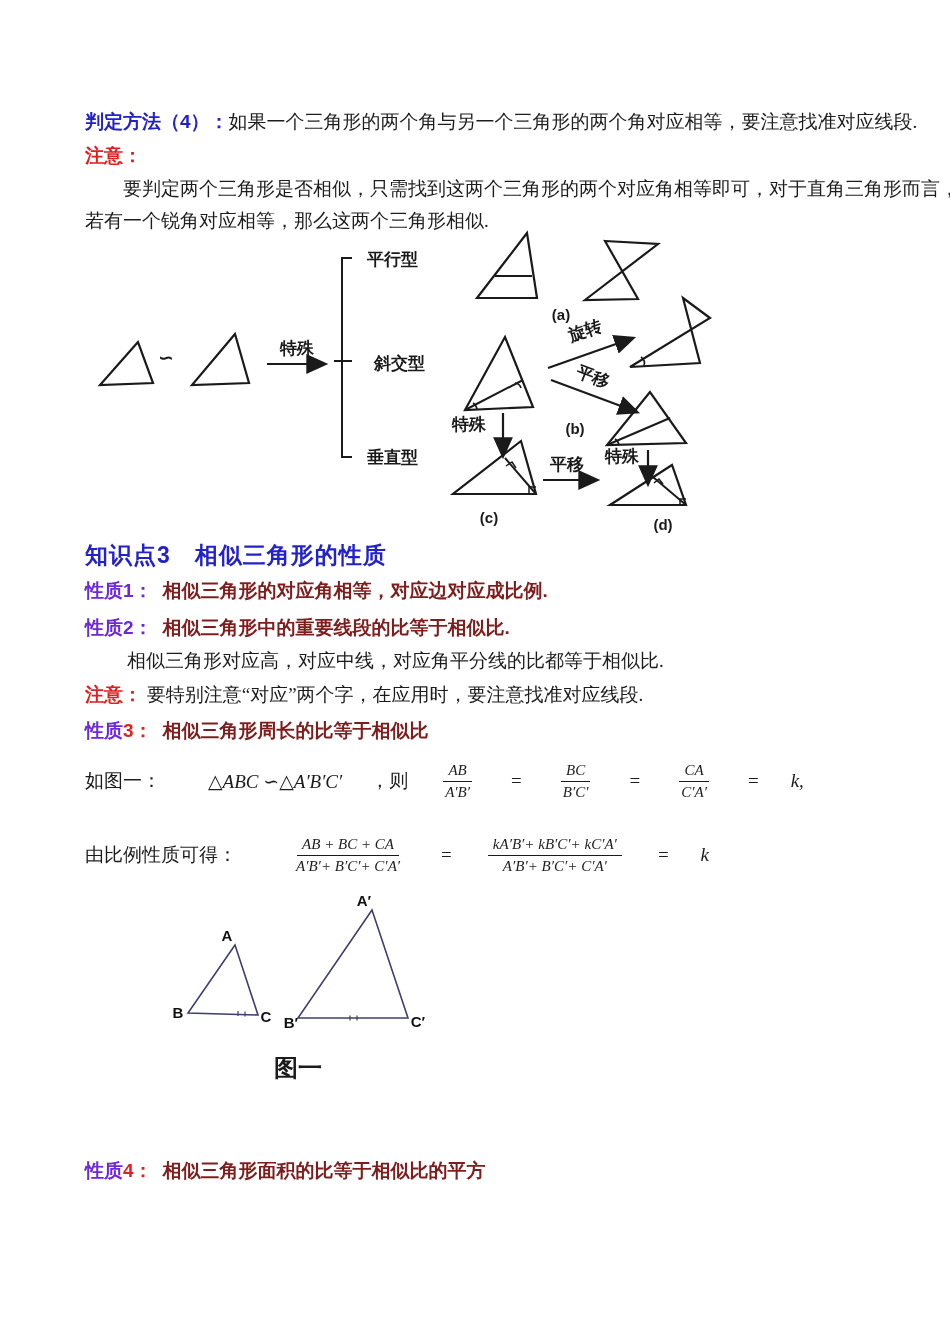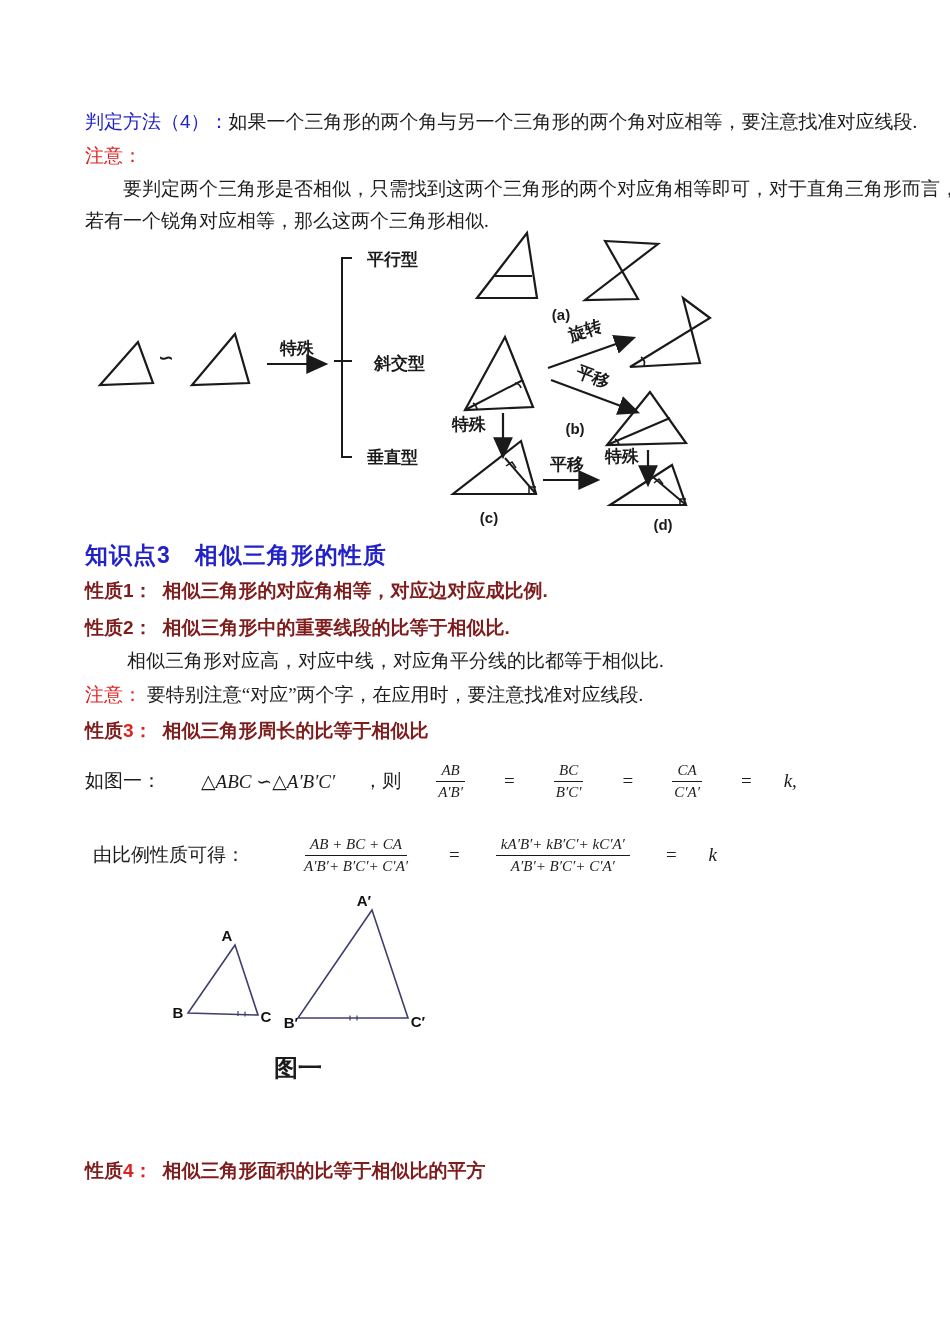--- a/index.html
+++ b/index.html
@@ -1,24 +1,24 @@
 <!DOCTYPE html>
 <html><head>
 <meta charset="utf-8">
 <style>
   html,body{margin:0;padding:0;background:#ffffff;}
   .page{position:relative;width:950px;height:1344px;background:#ffffff;overflow:hidden;
         font-family:"Liberation Serif","DejaVu Serif",serif;color:#1c1c1c;}
   .abs{position:absolute;white-space:nowrap;}
   .line{font-size:19px;line-height:24px;}
   .sans{font-family:"Liberation Sans","DejaVu Sans",sans-serif;}
-  .bold{font-weight:normal;}
+  .bold{font-weight:bold;}
   .blue{color:#2222c8;}
   .red{color:#e01f1f;}
-  .yellow{color:#7f1d1d;}
+  .yellow{color:#6d28d9;}
   .kp-heading{font-size:23px;font-weight:bold;color:#2222c8;
               font-family:"Liberation Sans","DejaVu Sans",sans-serif;letter-spacing:1px;}
   .prop-line{display:flex;align-items:baseline;font-size:19px;}
   .prop-label{font-family:"Liberation Sans","DejaVu Sans",sans-serif;font-weight:bold;}
   .prop-text{color:#7f1d1d;font-weight:bold;font-family:"Liberation Sans","DejaVu Sans",sans-serif;margin-left:10px;}
   .indent{padding-left:42px;}
   .formula-row{display:flex;align-items:center;font-size:19px;gap:28px;}
   .mvar{font-style:italic;font-family:"Liberation Serif","DejaVu Serif",serif;}
   .frac{display:inline-flex;flex-direction:column;align-items:center;font-size:15px;margin:0 4px;}
   .frac .num{padding:0 5px 2px;border-bottom:1.6px solid #1a1a1a;text-align:center;}
@@ -129,41 +129,41 @@
   <div class="abs line indent" style="left:85px;top:649px;">相似三角形对应高，对应中线，对应角平分线的比都等于相似比.</div>
 
   <div class="abs prop-line" style="left:85px;top:718px;">
     <span class="prop-label yellow">性质</span>
       <span class="prop-label red"> 3：</span>
     <span class="prop-text">相似三角形周长的比等于相似比</span>
   </div>
 
   <div class="abs formula-row" style="left:85px;top:750px;height:62px;">
     <span>如图一：</span>
-    <span class="mvar" style="margin-left:12px;text-align:right;">△ABC ∽△A′B′C′</span>
+    <span class="mvar" style="margin-left:19px;text-align:right;">△ABC ∽△A′B′C′</span>
     <span>，则</span>
     <span class="frac mvar">
       <span class="num">AB</span>
       <span class="den">A′B′</span>
     </span>
     <span class="eqsign">=</span>
     <span class="frac mvar">
       <span class="num">BC</span>
       <span class="den">B′C′</span>
     </span>
     <span class="eqsign">=</span>
     <span class="frac mvar">
       <span class="num">CA</span>
       <span class="den">C′A′</span>
     </span>
     <span class="eqsign">=</span>
     <span class="mvar">k,</span>
   </div>
 
-  <div class="abs formula-row" style="left:93px;top:824px;height:62px;">
+  <div class="abs formula-row" style="left:85px;top:824px;height:62px;">
     <span>由比例性质可得：</span>
     <span class="frac mvar" style="margin-left:26px;justify-content:center;">
       <span class="num">AB + BC + CA</span>
       <span class="den">A′B′+ B′C′+ C′A′</span>
     </span>
     <span class="eqsign">=</span>
     <span class="frac mvar">
       <span class="num">kA′B′+ kB′C′+ kC′A′</span>
       <span class="den">A′B′+ B′C′+ C′A′</span>
     </span>

